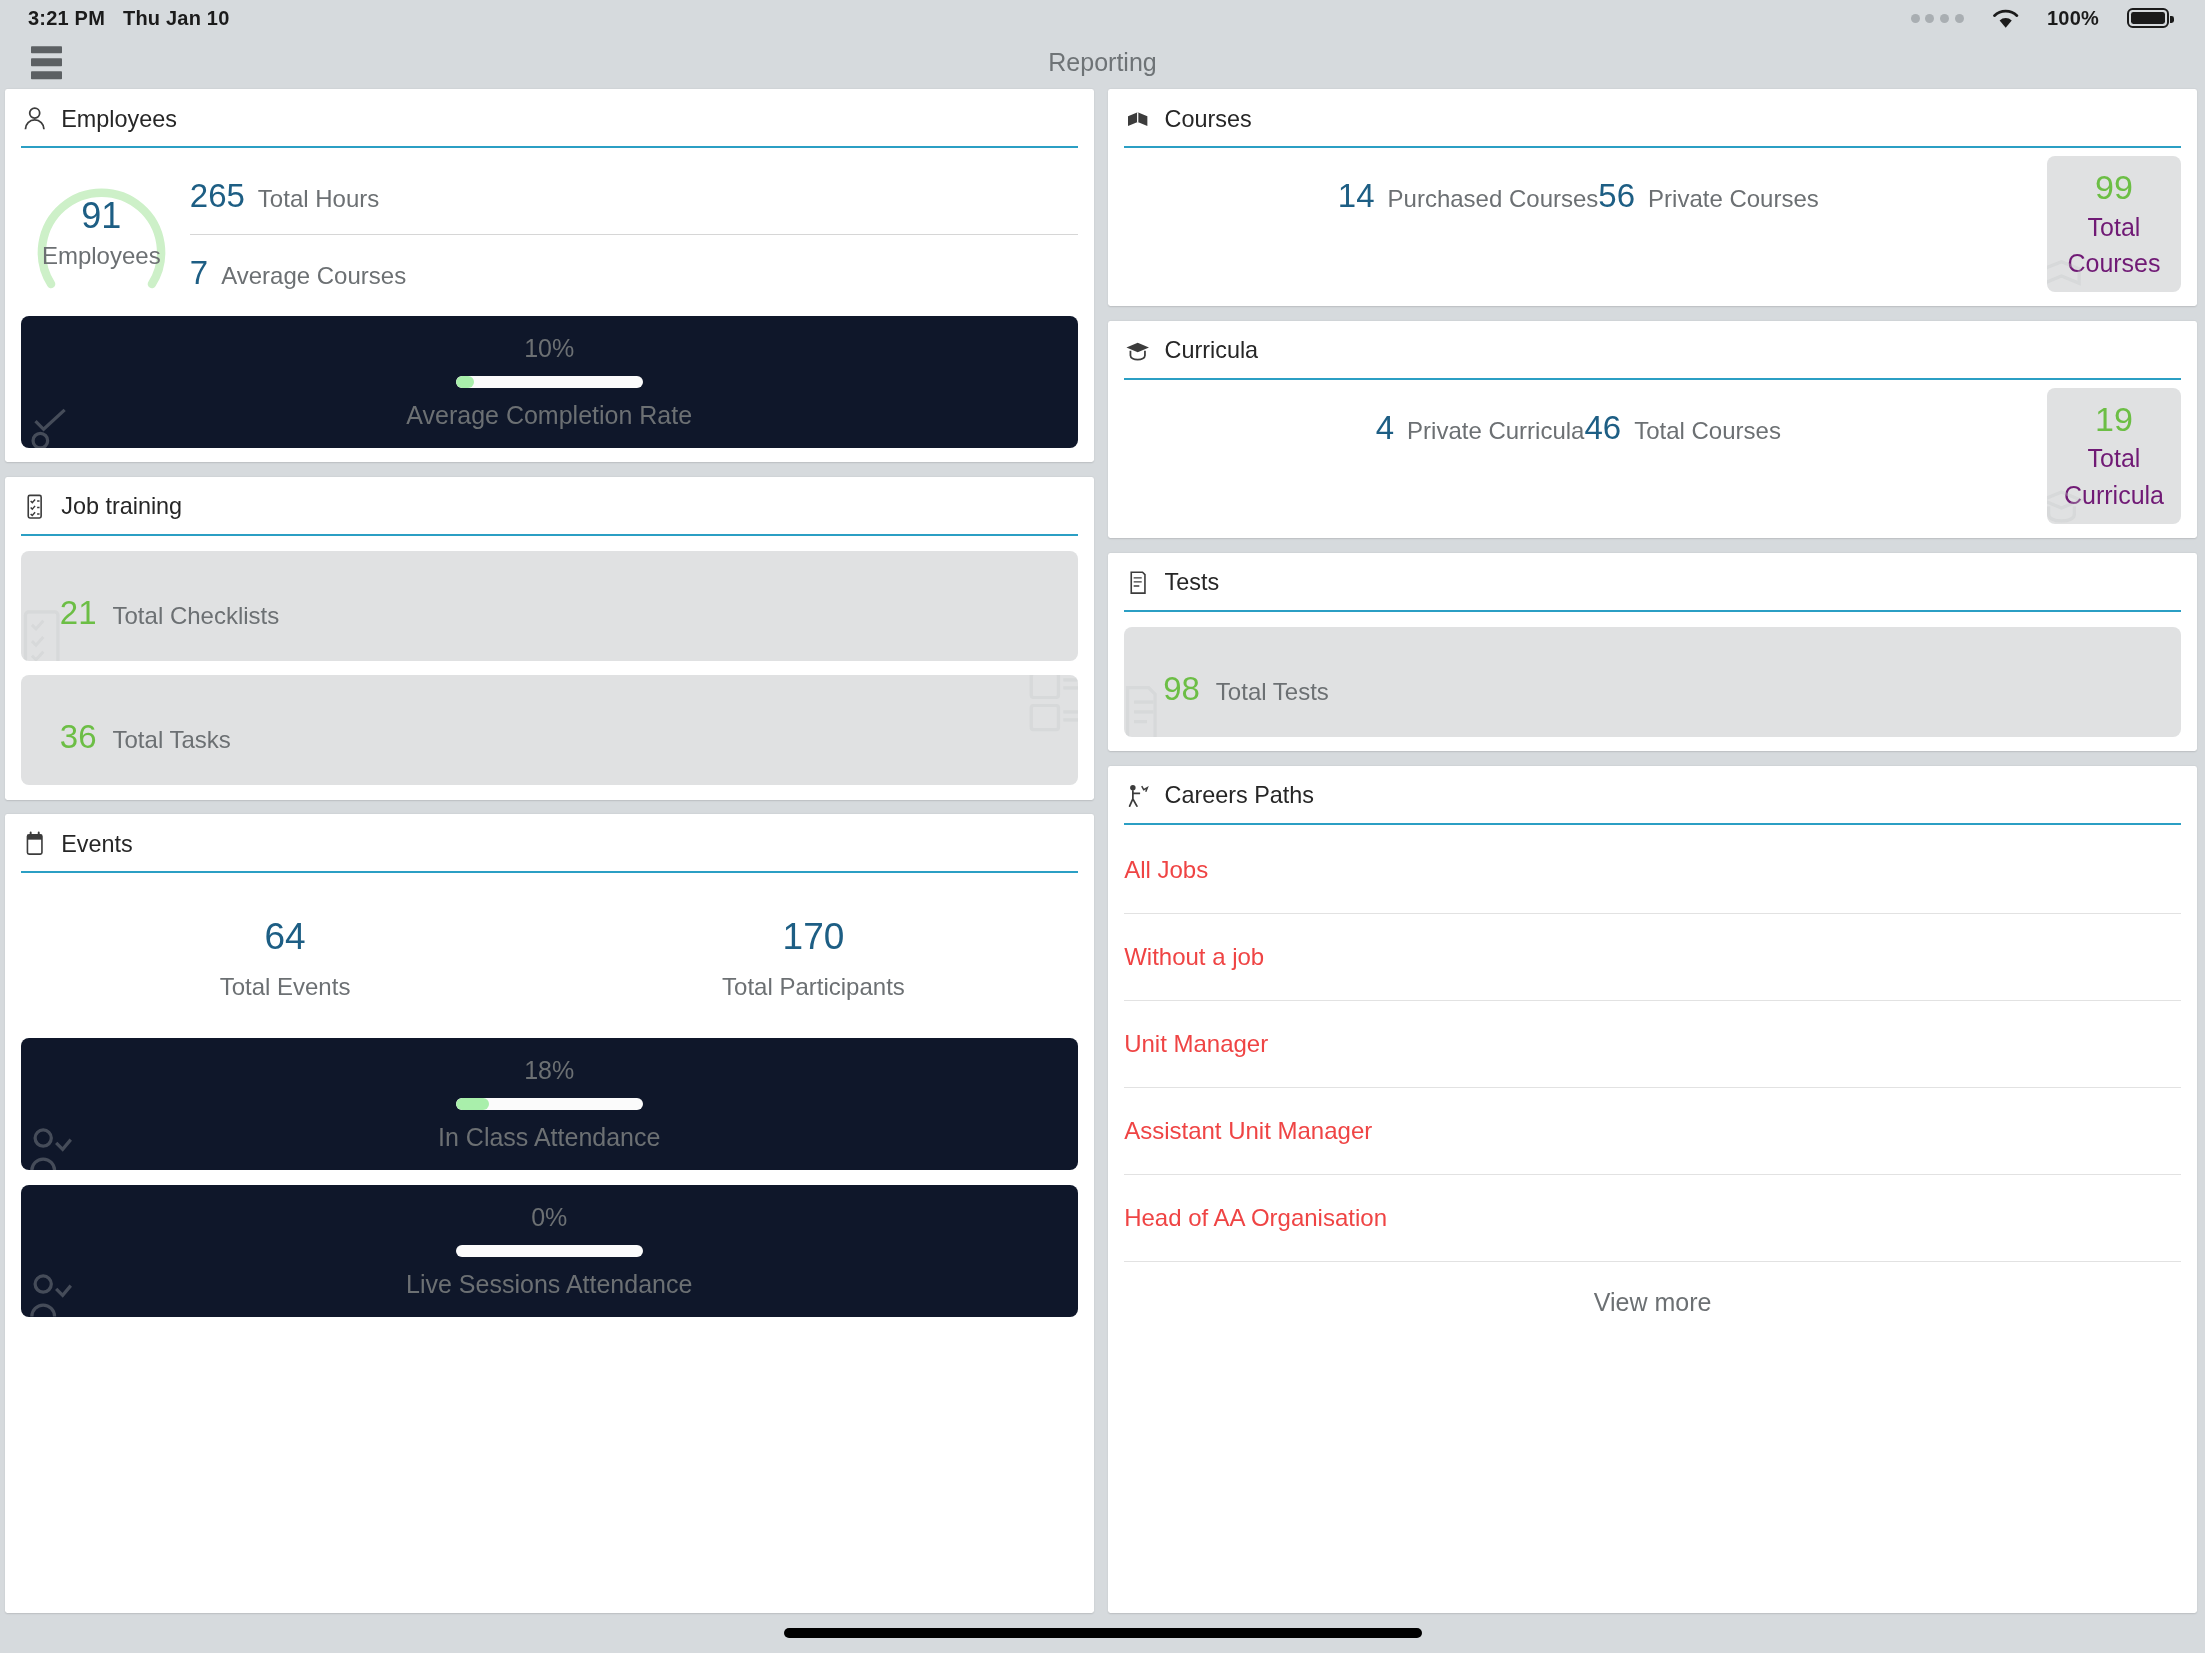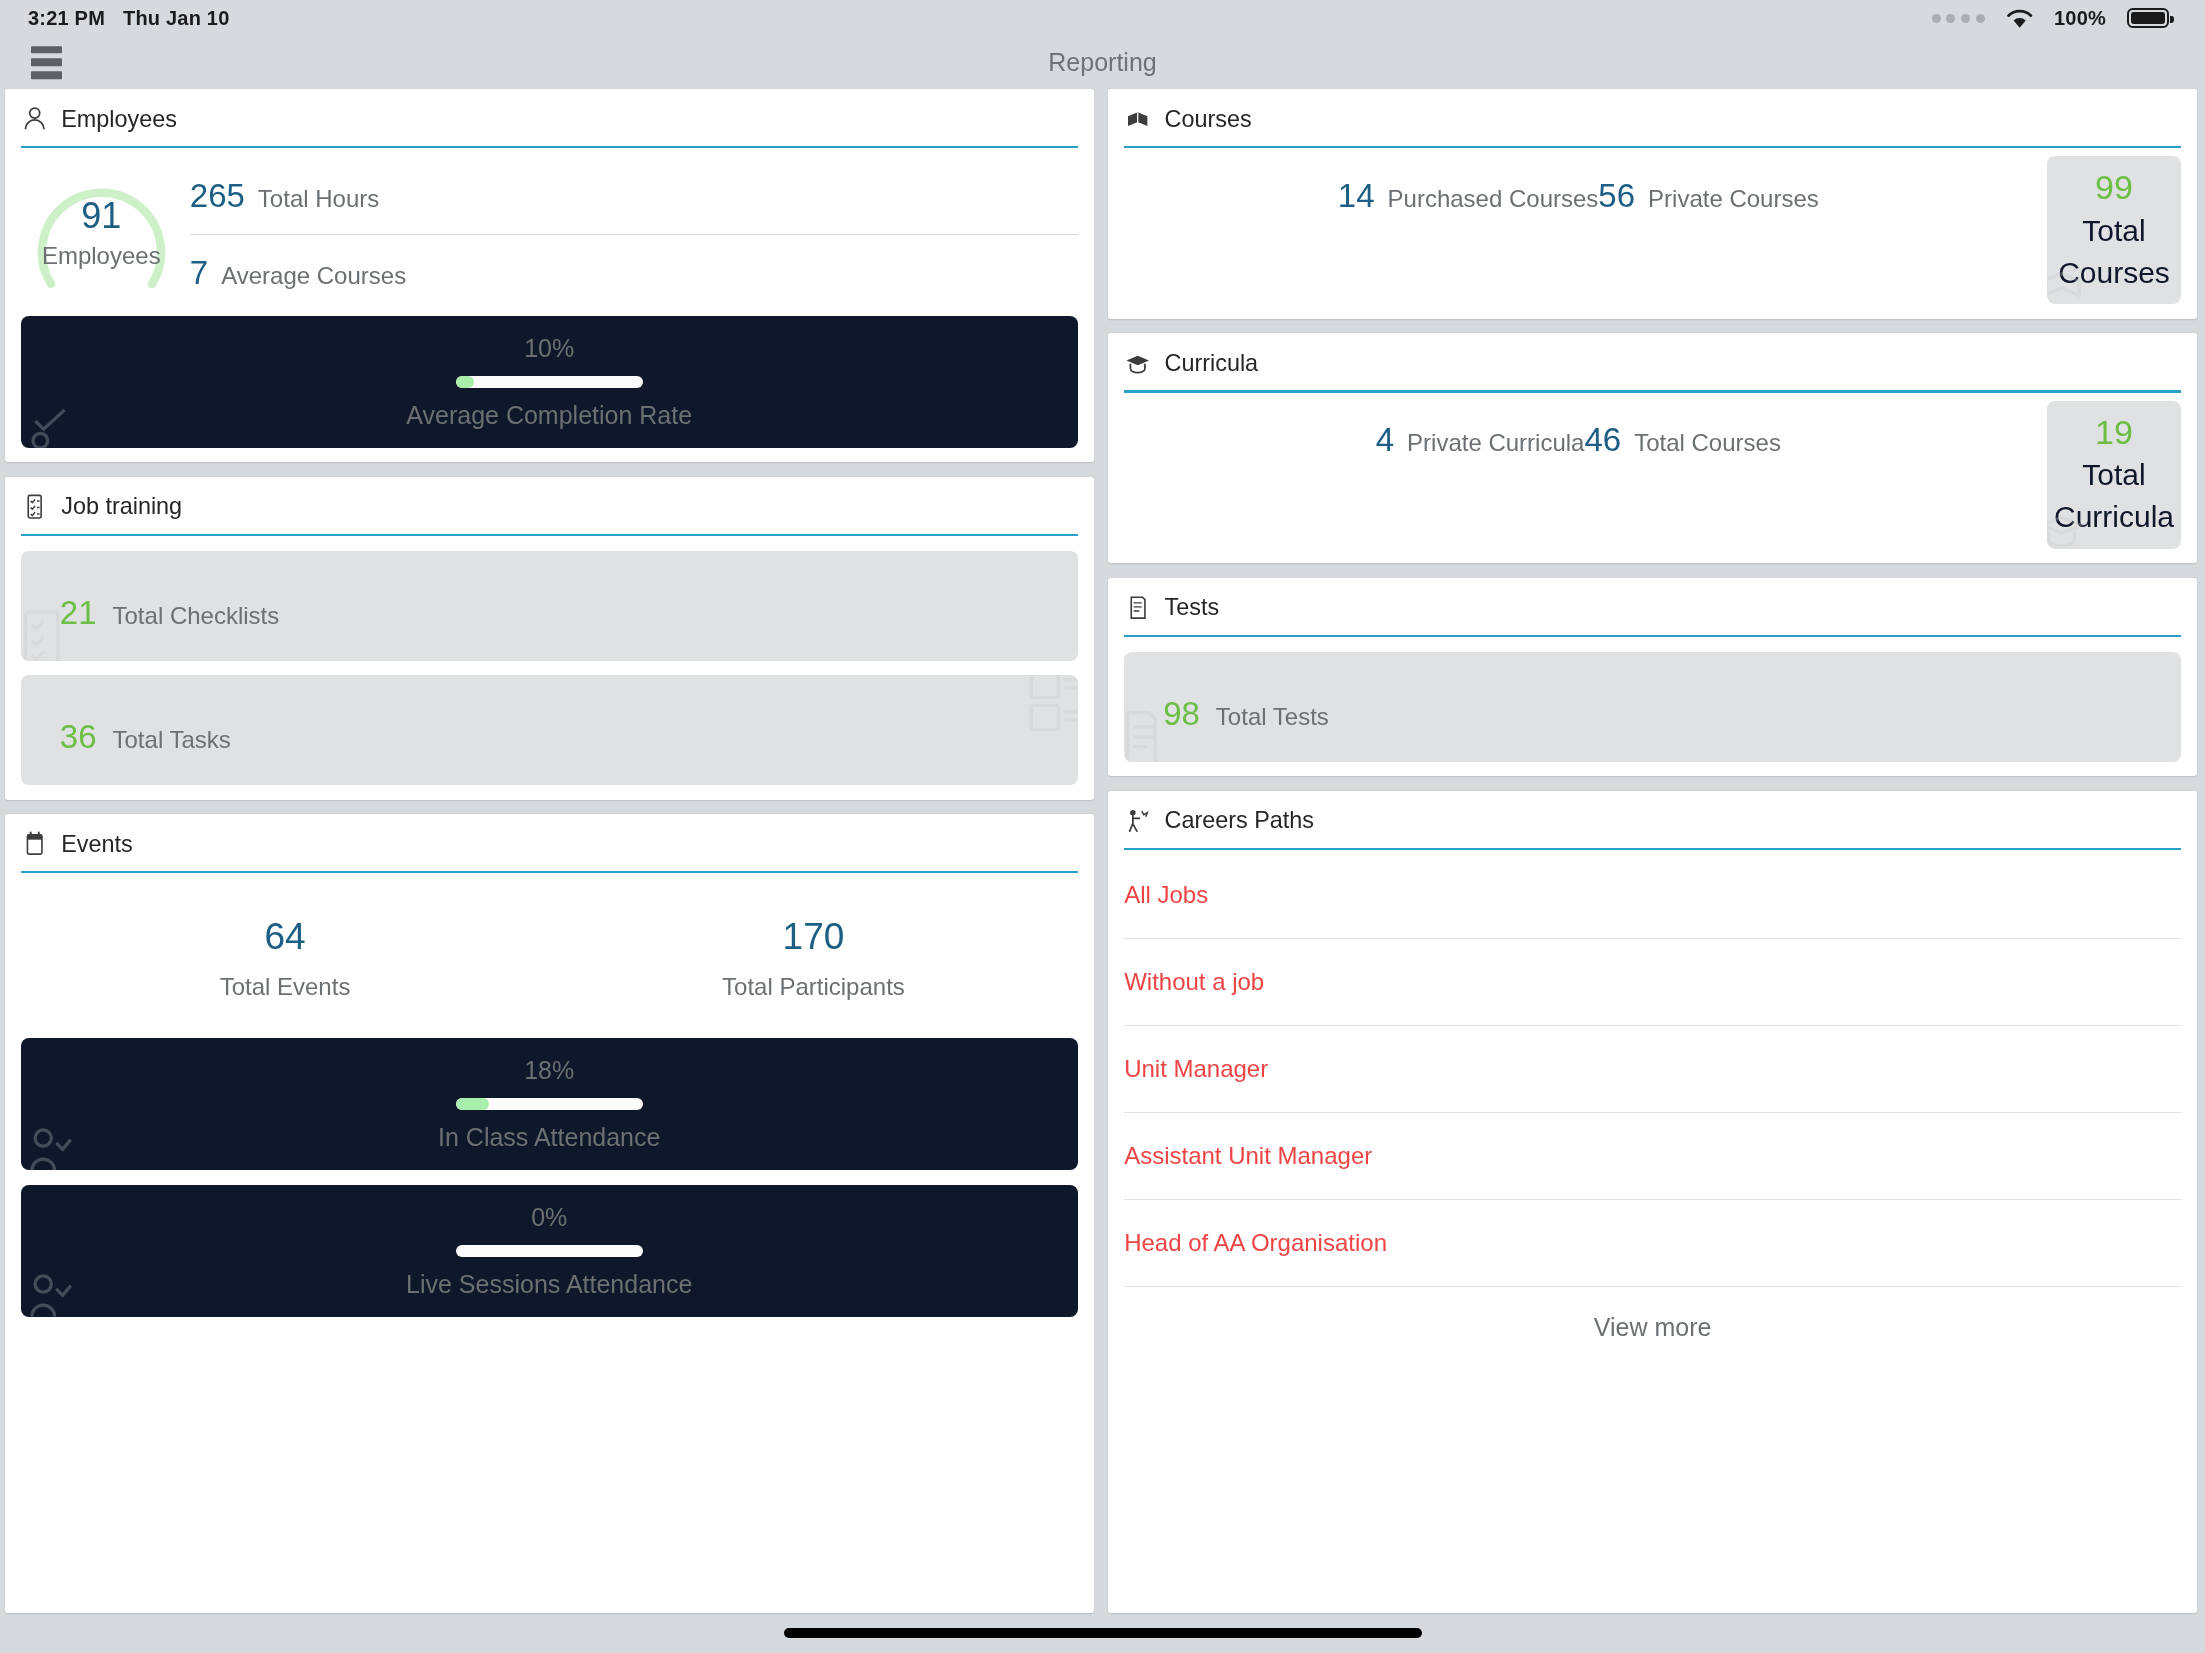--- a/index.html
+++ b/index.html
@@ -13,21 +13,21 @@
   
   .statusbar {
     height: 36px;
     display: flex; align-items: center;
     padding: 0 36px 0 28px;
     font-size: 20px; font-weight: bold; color: #1b1b1b;
     letter-spacing: 0.2px;
   }
   .sb-left { display: flex; align-items: baseline; gap: 18px; }
   .sb-spacer { flex: 1; }
-  .sb-right { display: flex; align-items: center; gap: 21px; }
+  .sb-right { display: flex; align-items: center; gap: 28px; }
   .sig-dots { display: flex; gap: 5.7px; align-items: center; }
   .sig-dots i { width: 9px; height: 9px; border-radius: 50%; background: #a9aeb2; display: block; }
   .wifi { width: 27.4px; height: 21px; position: relative; }
   .battery {
     width: 42px; height: 20px; border: 2.4px solid #1b1b1b; border-radius: 5.7px;
     position: relative; padding: 1.6px;
   }
   .battery::after {
     content: ""; position: absolute; right: -6.5px; top: 5.7px;
     width: 4px; height: 7.3px; background: #1b1b1b; border-radius: 0 2.4px 2.4px 0;
@@ -128,21 +128,21 @@
   
   .with-side { display: flex; gap: 14.5px; align-items: stretch; padding-top: 8px; }
   .side-main { flex: 1; display: flex; flex-direction: row; justify-content: center; }
   .side-main .stat-row { padding: 22.6px 0; }
   .side-panel {
     width: 134px; flex: none; background: #e0e1e2; border-radius: 8px;
     display: flex; flex-direction: column; align-items: center; justify-content: center;
     gap: 4.8px; padding: 13px 6.5px; position: relative; overflow: hidden;
   }
   .side-panel .big { font-size: 34px; color: #6cbe45; line-height: 1.1; }
-  .side-panel .sub { font-size: 30px; color: #0f172a; text-align: right; line-height: 1.25; }
+  .side-panel .sub { font-size: 25px; color: #701a75; text-align: right; line-height: 1.25; }
 
   
   .careers-list { padding-top: 1.6px; }
   .career-item {
     height: 87px; display: flex; align-items: center;
     border-bottom: 0.8px solid #e2e2e2;
     color: #ef4444; font-size: 24px; cursor: pointer;
   }
   .view-more {
     height: 82px; display: flex; align-items: center; justify-content: center;

